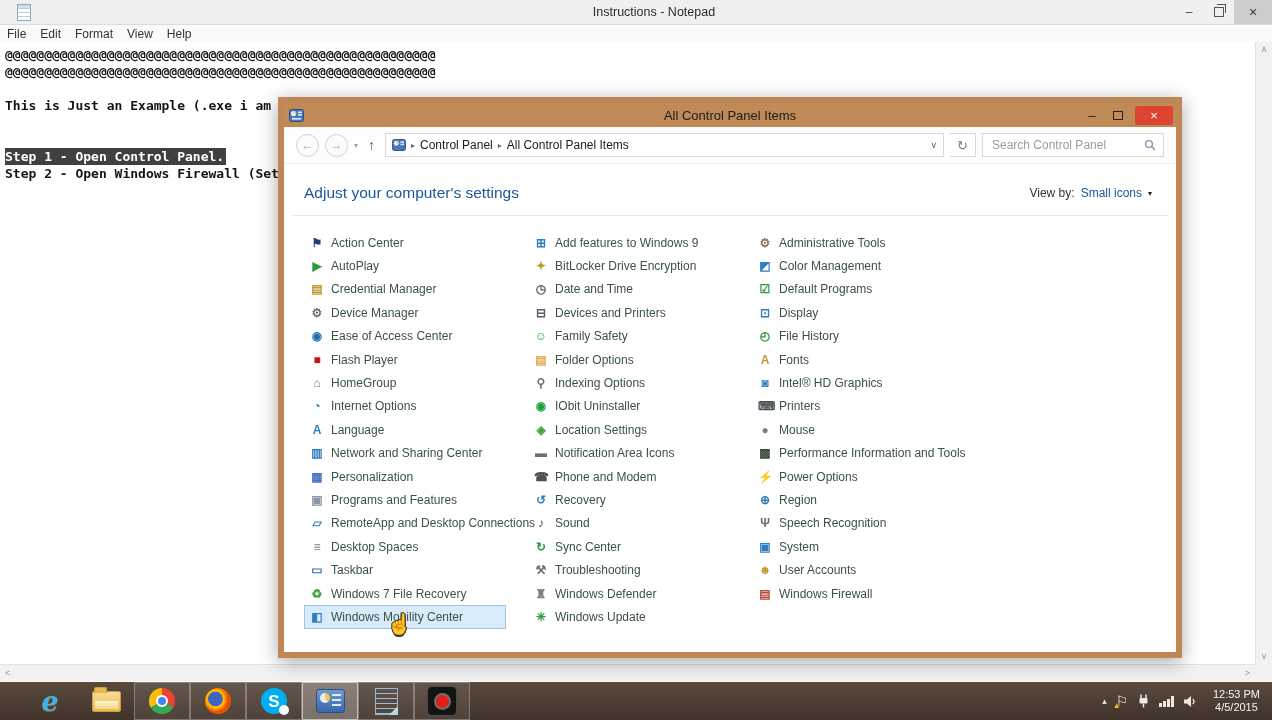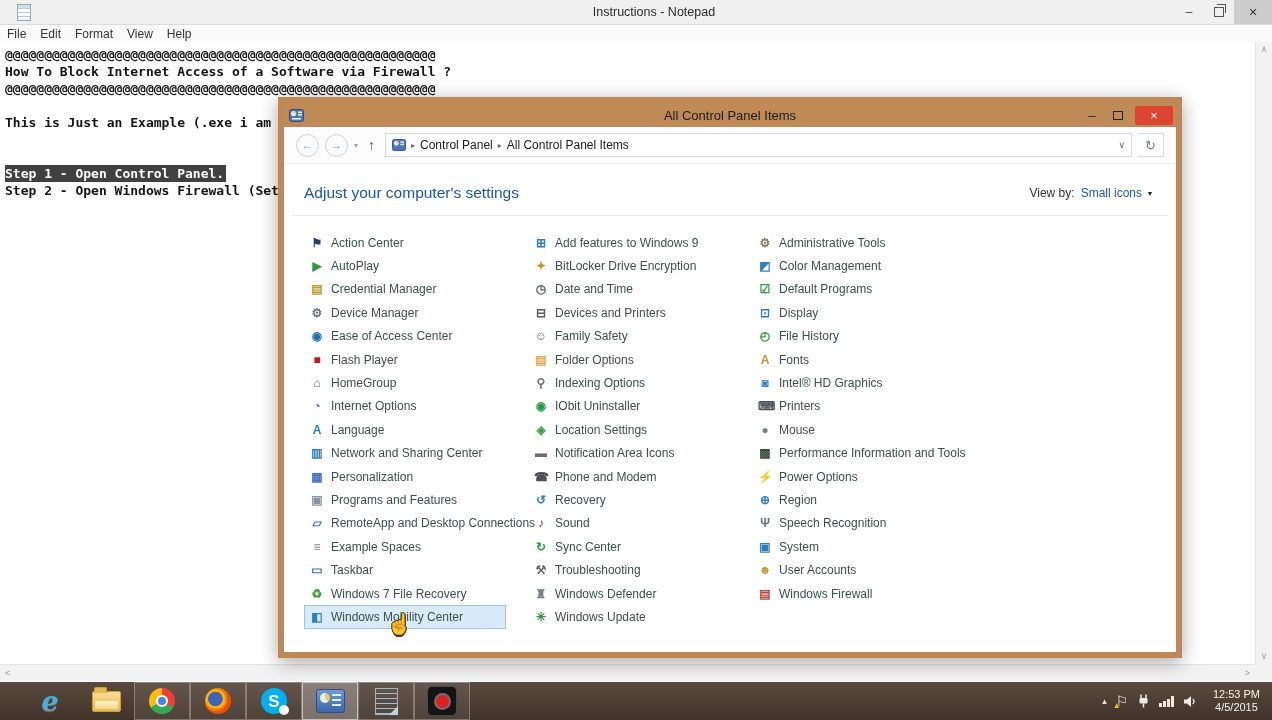--- a/index.html
+++ b/index.html
@@ -153,21 +153,20 @@
   </div>
   <div class="np-menubar" id="np-menubar">
       <span class="np-menu">File</span>
       <span class="np-menu">Edit</span>
       <span class="np-menu">Format</span>
       <span class="np-menu">View</span>
       <span class="np-menu">Help</span>
     </div>
   <div class="np-text" id="np-text">
       <div class="np-line"><span>@@@@@@@@@@@@@@@@@@@@@@@@@@@@@@@@@@@@@@@@@@@@@@@@@@@@@@@</span></div>
-      <div class="np-line"><span>How To Block Internet Access of a Software via Firewall ?</span></div>
       <div class="np-line"><span>@@@@@@@@@@@@@@@@@@@@@@@@@@@@@@@@@@@@@@@@@@@@@@@@@@@@@@@</span></div>
       <div class="np-line"><span></span></div>
       <div class="np-line"><span>This is Just an Example (.exe i am b</span></div>
       <div class="np-line"><span></span></div>
       <div class="np-line"><span></span></div>
       <div class="np-line"><span class="sel">Step 1 - Open Control Panel.</span></div>
       <div class="np-line"><span>Step 2 - Open Windows Firewall (Sett</span></div>
     </div>
   <div class="np-vscroll">
     <span class="sb-arrow">∧</span>
@@ -211,20 +210,27 @@
         <rect x="9" y="2.5" width="4" height="1.6" fill="#dfeaf6"></rect>
           <rect x="9" y="5" width="4" height="1.6" fill="#dfeaf6"></rect>
       </svg>
       <span class="crumb-chev">▸</span>
       <span class="crumb">Control Panel</span>
       <span class="crumb-chev">▸</span>
       <span class="crumb">All Control Panel Items</span>
       <span class="addr-caret">∨</span>
     </div>
     <span class="refresh">↻</span>
+    <div class="search">
+      <input type="text" placeholder="Search Control Panel" style="">
+      <svg width="12" height="12" viewBox="0 0 12 12">
+        <circle cx="5" cy="5" r="3.4" fill="none" stroke="#7c97b5" stroke-width="1.4"></circle>
+        <line x1="7.6" y1="7.6" x2="11" y2="11" stroke="#7c97b5" stroke-width="1.4"></line>
+      </svg>
+    </div>
   </div>
 
   <div class="cp-head">
     <span class="cp-heading">Adjust your computer's settings</span>
     <span class="viewby">
       <span class="viewby-label">View by:</span>
       <span class="viewby-value">Small icons</span>
       <span class="viewby-caret">▾</span>
     </span>
   </div>
@@ -277,21 +283,21 @@
       <div class="cp-item">
     <span class="cp-ico" style="color: rgb(138, 147, 163);">▣</span>
     <span class="cp-label">Programs and Features</span>
   </div>
       <div class="cp-item">
     <span class="cp-ico" style="color: rgb(46, 127, 193);">▱</span>
     <span class="cp-label">RemoteApp and Desktop Connections</span>
   </div>
       <div class="cp-item">
     <span class="cp-ico" style="color: rgb(125, 125, 125);">≡</span>
-    <span class="cp-label">Example Spaces</span>
+    <span class="cp-label">Desktop Spaces</span>
   </div>
       <div class="cp-item">
     <span class="cp-ico" style="color: rgb(63, 111, 181);">▭</span>
     <span class="cp-label">Taskbar</span>
   </div>
       <div class="cp-item">
     <span class="cp-ico" style="color: rgb(58, 161, 58);">♻</span>
     <span class="cp-label">Windows 7 File Recovery</span>
   </div>
       <div class="cp-item hl">

